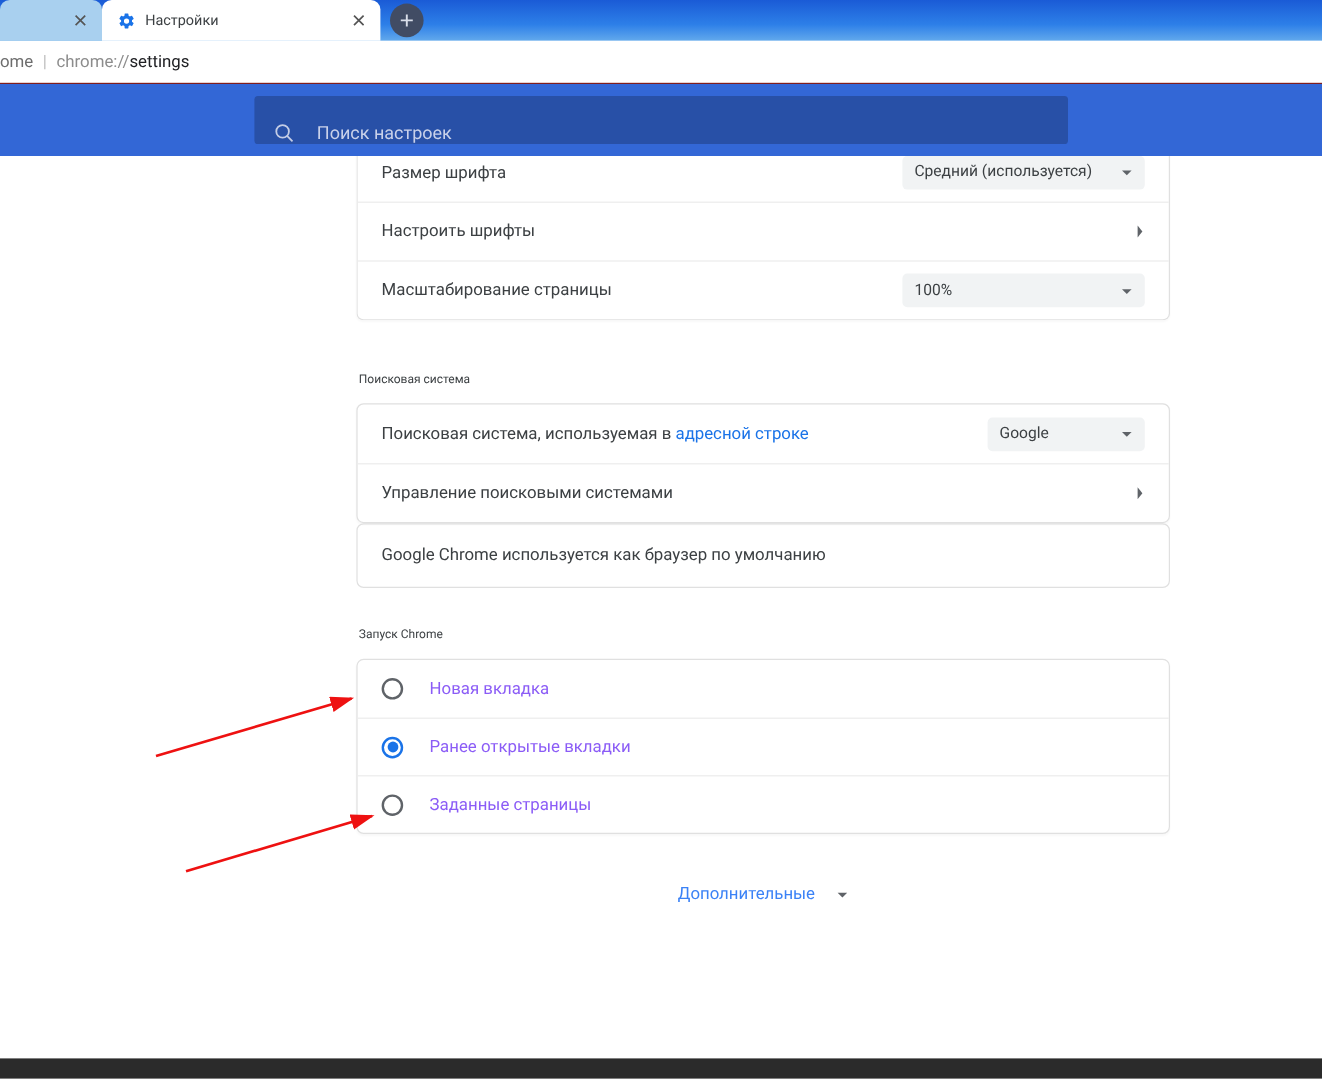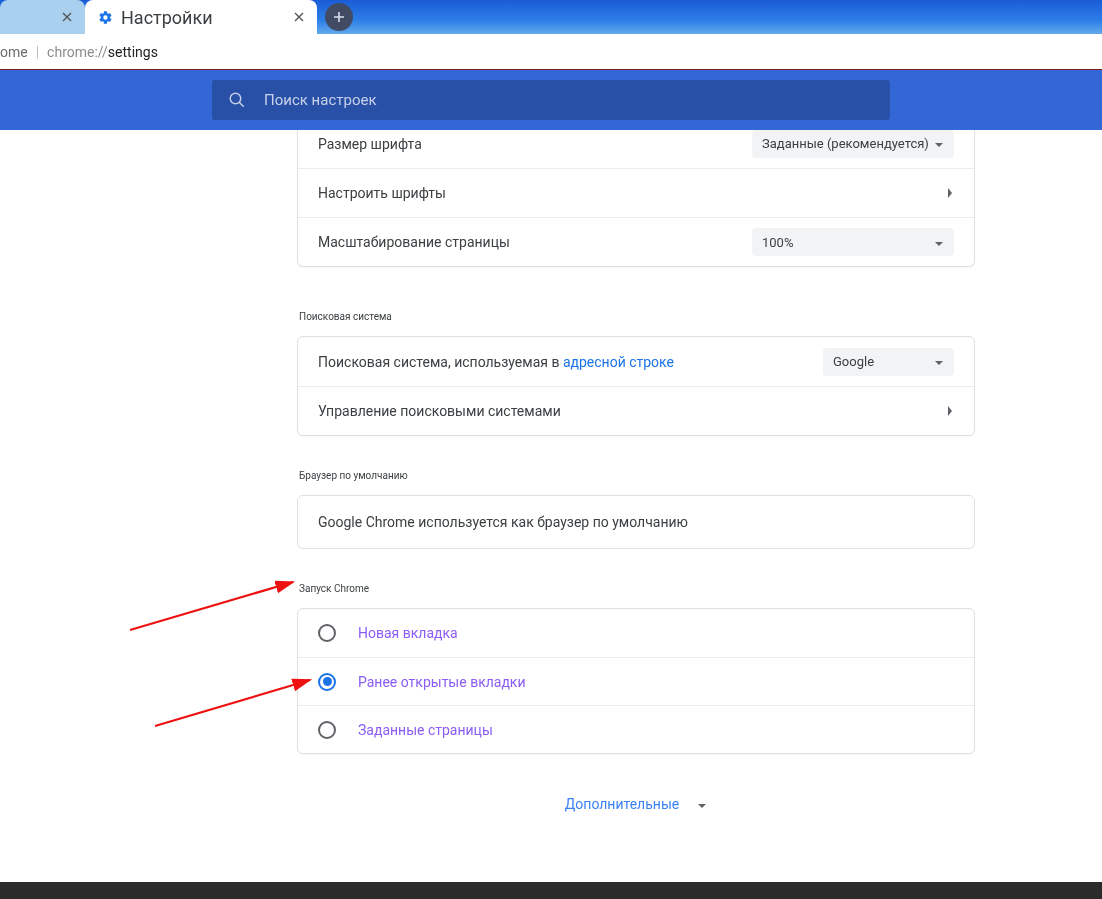--- a/index.html
+++ b/index.html
@@ -1,40 +1,40 @@
 <!DOCTYPE html>
 <html><head>
 <meta charset="utf-8">
 <style>
   * { box-sizing: border-box; margin: 0; padding: 0; font-family: "Segoe UI", Roboto, Arial, sans-serif; }
   body { width: 1102px; height: 899px; background: #fff; overflow: hidden; position: relative; }
 
   
   .tabstrip { height: 34px; display: flex; align-items: stretch; background: linear-gradient(180deg,#1a5bd6 0%,#2d7fe8 60%,#62a9ec 100%); }
-  .tab { display:flex; align-items:center; height:34px; padding:0 10px 0 12px; font-size:18px; color:#4b4b4b; position:relative; }
+  .tab { display:flex; align-items:center; height:34px; padding:0 10px 0 12px; font-size:12px; color:#4b4b4b; position:relative; }
   .tab.inactive { width:85px; background:#a9d0ef; border-top-left-radius:8px; border-top-right-radius:8px; justify-content:flex-end; }
   .tab.active { width:232px; background:#fff; border-top-left-radius:8px; border-top-right-radius:8px; }
   .tab .title { flex:1; white-space:nowrap; overflow:hidden; text-overflow:ellipsis; color:#3c4043; }
   .tab .close { width:16px; height:16px; display:flex; align-items:center; justify-content:center; color:#555; margin-left:8px; cursor:pointer; }
   .tab .close svg { width:10px; height:10px; }
   .gear-icon { width:16px; height:16px; margin-right:8px; display:flex; align-items:center; justify-content:center; color:#1a73e8; }
   .gear-icon svg { width:15px; height:15px; }
   .newtab { width:28px; height:28px; margin:3px 0 0 8px; background:#414c64; border-radius:50%; display:flex; align-items:center; justify-content:center; color:#d9dee9; cursor:pointer; }
   .newtab svg { width:12px; height:12px; }
 
   
   .addrbar { height:36px; background:#fff; border-bottom:1px solid #7f1d1d; display:flex; align-items:center; padding-left:0; font-size:14px; color:#202124; }
   .addrbar .left-pad { color:#6d6d6d; padding-left:0; }
   .addrbar .sep { color:#bdbdbd; margin:0 8px; }
   .addrbar .url-dim { color:#8c8c8c; }
   .addrbar .url-strong { color:#202124; }
 
   
   .blueheader { height:60px; background:#3367d6; display:flex; align-items:center; justify-content:center; }
-  .searchwrap { width:678px; height:40px; background:#2850a7; border-radius:3px; display:flex; align-items:center; padding:0 16px; }
+  .searchwrap { width:678px; height:40px; background:#2850a7; border-radius:3px; display:flex; align-items:flex-end; padding:0 16px; }
   .searchwrap .sicon { color:#c4cde6; margin-right:18px; display:flex; }
   .searchwrap .sicon svg { width:18px; height:18px; }
   .searchwrap input { flex:1; background:transparent; border:none; outline:none; color:#fff; font-size:15px; }
   .searchwrap input::placeholder { color:#c9d1ea; }
 
   
   .content { position:absolute; left:0; right:0; top:130px; bottom:17px; overflow:hidden; }
   .col { width:678px; margin-left:297px; }
 
   .card { border:1px solid #e0e0e0; border-radius:6px; background:#fff; box-shadow:0 1px 2px rgba(0,0,0,0.03); }
@@ -121,21 +121,21 @@
   </div>
 </div>
 
 <div class="content">
   <div class="col">
 
     <div class="card topcut">
       <div class="row">
         <span class="label">Размер шрифта</span>
         <div class="select">
-          <span class="sval">Заданные (рекомендуется)</span>
+          <span class="sval">Средний (используется)</span>
           <span class="caret"><svg viewBox="0 0 10 6">
                 <path d="M1 1 L5 5 L9 1" fill="currentColor"></path>
               </svg></span>
         </div>
       </div>
       <div class="row">
         <span class="label">Настроить шрифты</span>
         <span class="chev">
             <svg viewBox="0 0 8 12">
               <path d="M2 1 L6 6 L2 11" fill="currentColor"></path>
@@ -169,21 +169,20 @@
       <div class="row">
         <span class="label">Управление поисковыми системами</span>
         <span class="chev">
             <svg viewBox="0 0 8 12">
               <path d="M2 1 L6 6 L2 11" fill="currentColor"></path>
             </svg>
           </span>
       </div>
     </div>
 
-    <div class="section-title">Браузер по умолчанию</div>
     <div class="plaincard">
       <span>Google Chrome используется как браузер по умолчанию</span>
     </div>
 
     <div class="section-title">Запуск Chrome</div>
     <div class="card">
       <div class="radio-row">
         <span class="radio"></span>
         <span>Новая вкладка</span>
       </div>

